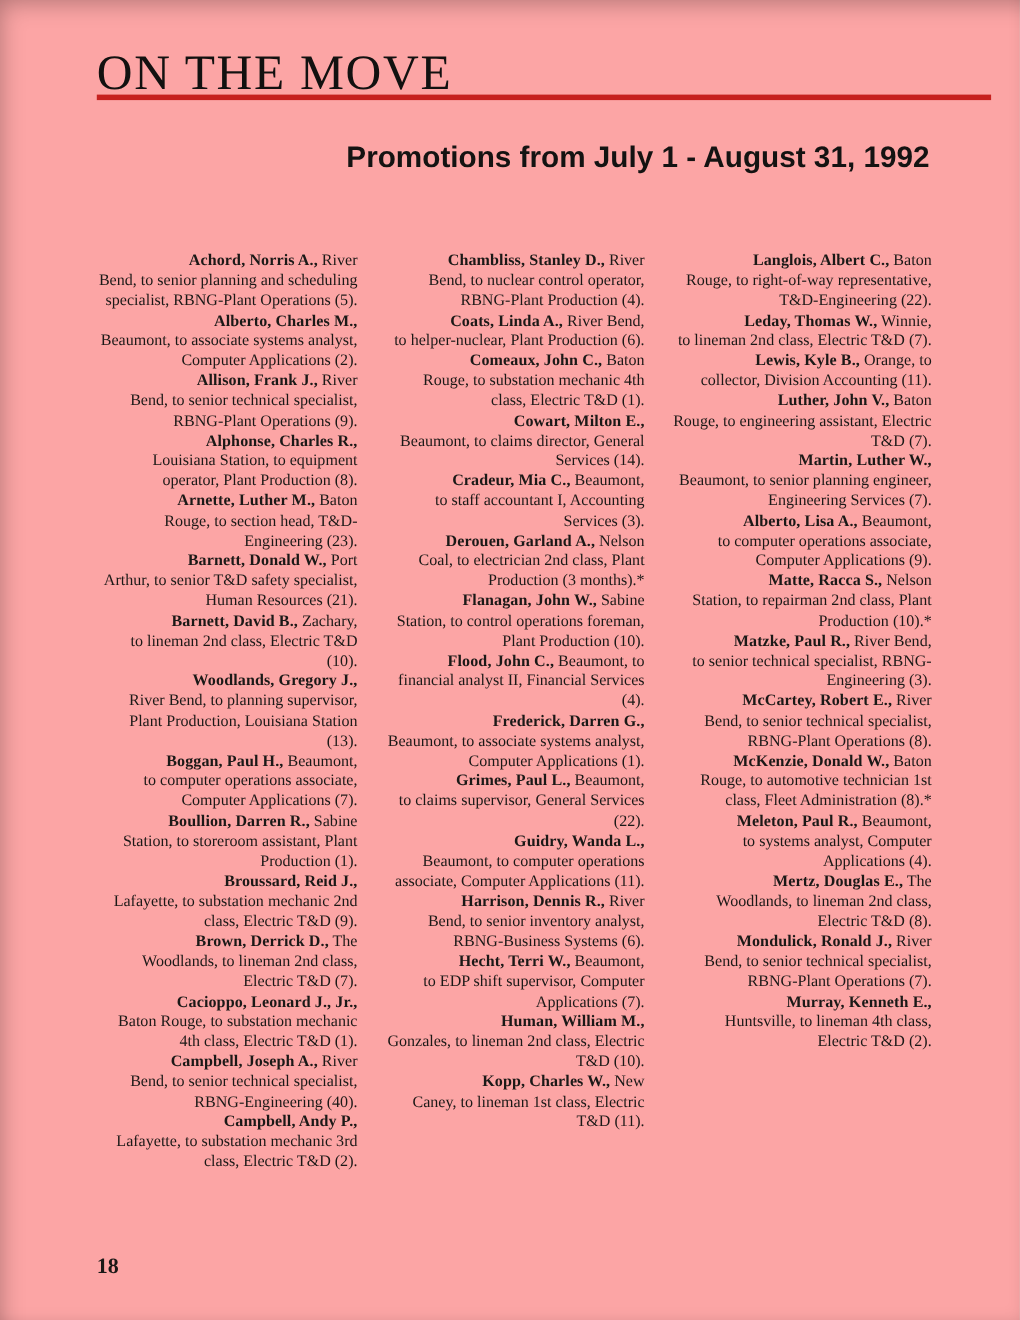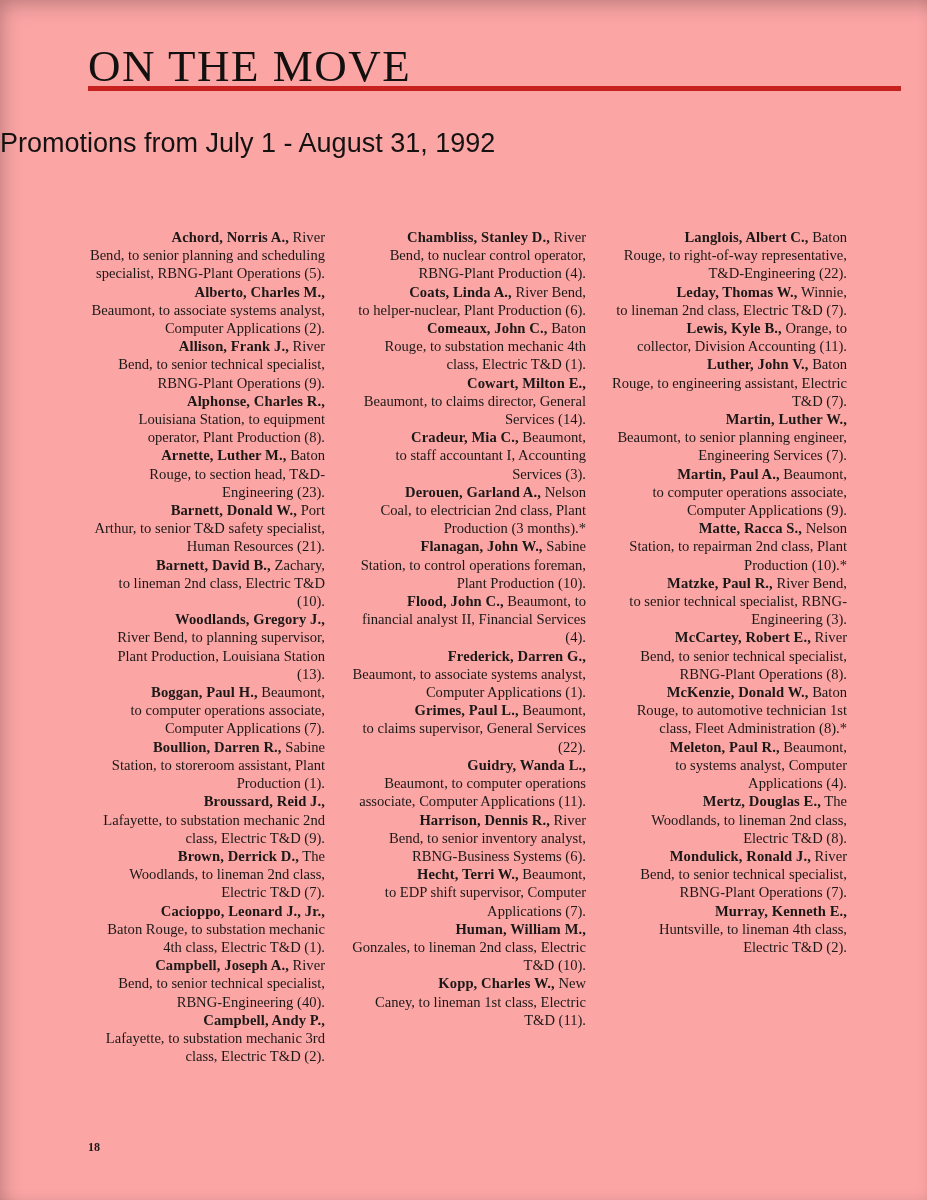--- a/index.html
+++ b/index.html
@@ -34,23 +34,23 @@
     left:88px;
     top:86px;
     width:813px;
     height:5px;
   }
   .section-heading {
     position:absolute;
     left:0;
     top:128px;
     width:845px;
-    text-align:left;
+    text-align:right;
     font-family:"Liberation Sans", sans-serif;
-    font-weight:normal;
+    font-weight:bold;
     font-size:27px;
     color:#141312;
   }
   .columns {
     position:absolute;
     left:88px;
     top:228px;
     width:760px;
     display:flex;
     gap:24px;
@@ -66,21 +66,21 @@
     text-indent:54px;
     text-align:right;
   }
   .entry b { letter-spacing:0.1px; }
   .page-number {
     position:absolute;
     left:88px;
     top:1140px;
     font-family:"Liberation Serif", serif;
     font-weight:bold;
-    font-size:12px;
+    font-size:20px;
     color:#1b1917;
   }
 </style>
 </head>
 <body>
 
 <div class="page">
 
   <div class="masthead">ON THE MOVE</div>
 
@@ -122,21 +122,21 @@
         <p class="entry"><b>Hecht, Terri W.,</b> Beaumont, to EDP shift supervisor, Computer Applications (7).</p>
         <p class="entry"><b>Human, William M.,</b> Gonzales, to lineman 2nd class, Electric T&amp;D (10).</p>
         <p class="entry"><b>Kopp, Charles W.,</b> New Caney, to lineman 1st class, Electric T&amp;D (11).</p>
       </div>
     <div class="col">
         <p class="entry"><b>Langlois, Albert C.,</b> Baton Rouge, to right-of-way representative, T&amp;D-Engineering (22).</p>
         <p class="entry"><b>Leday, Thomas W.,</b> Winnie, to lineman 2nd class, Electric T&amp;D (7).</p>
         <p class="entry"><b>Lewis, Kyle B.,</b> Orange, to collector, Division Accounting (11).</p>
         <p class="entry"><b>Luther, John V.,</b> Baton Rouge, to engineering assistant, Electric T&amp;D (7).</p>
         <p class="entry"><b>Martin, Luther W.,</b> Beaumont, to senior planning engineer, Engineering Services (7).</p>
-        <p class="entry"><b>Martin, Paul A.,</b> Beaumont, to computer operations associate, Computer Applications (9).</p>
+        <p class="entry"><b>Alberto, Lisa A.,</b> Beaumont, to computer operations associate, Computer Applications (9).</p>
         <p class="entry"><b>Matte, Racca S.,</b> Nelson Station, to repairman 2nd class, Plant Production (10).*</p>
         <p class="entry"><b>Matzke, Paul R.,</b> River Bend, to senior technical specialist, RBNG-Engineering (3).</p>
         <p class="entry"><b>McCartey, Robert E.,</b> River Bend, to senior technical specialist, RBNG-Plant Operations (8).</p>
         <p class="entry"><b>McKenzie, Donald W.,</b> Baton Rouge, to automotive technician 1st class, Fleet Administration (8).*</p>
         <p class="entry"><b>Meleton, Paul R.,</b> Beaumont, to systems analyst, Computer Applications (4).</p>
         <p class="entry"><b>Mertz, Douglas E.,</b> The Woodlands, to lineman 2nd class, Electric T&amp;D (8).</p>
         <p class="entry"><b>Mondulick, Ronald J.,</b> River Bend, to senior technical specialist, RBNG-Plant Operations (7).</p>
         <p class="entry"><b>Murray, Kenneth E.,</b> Huntsville, to lineman 4th class, Electric T&amp;D (2).</p>
       </div>
   </div>

